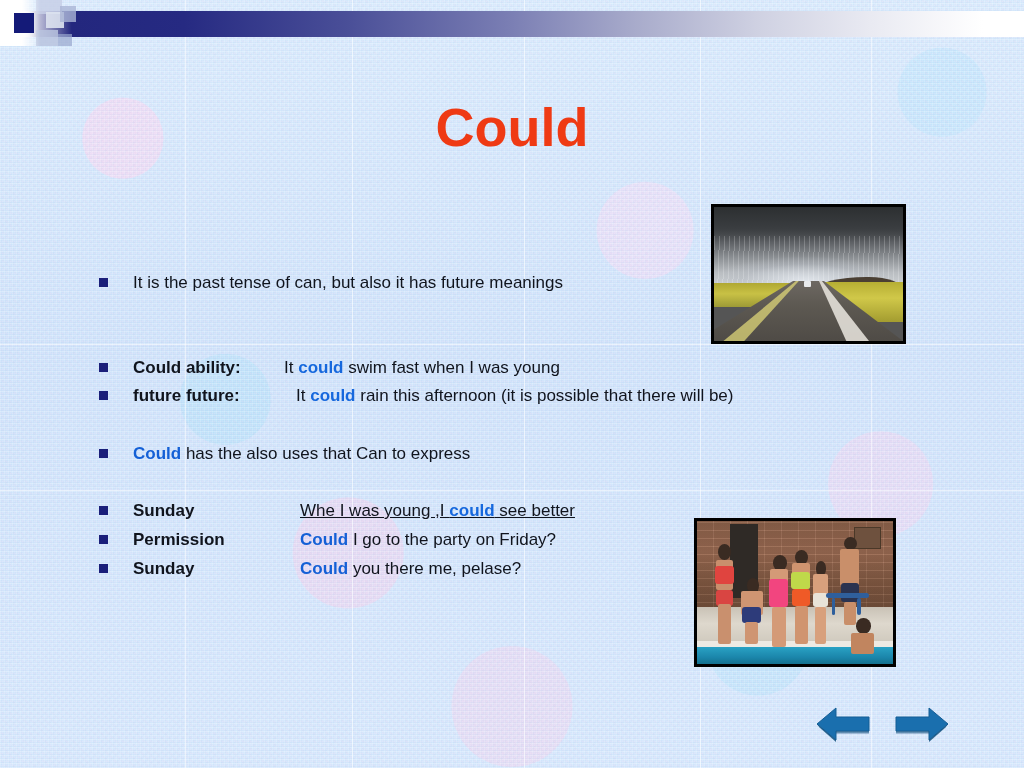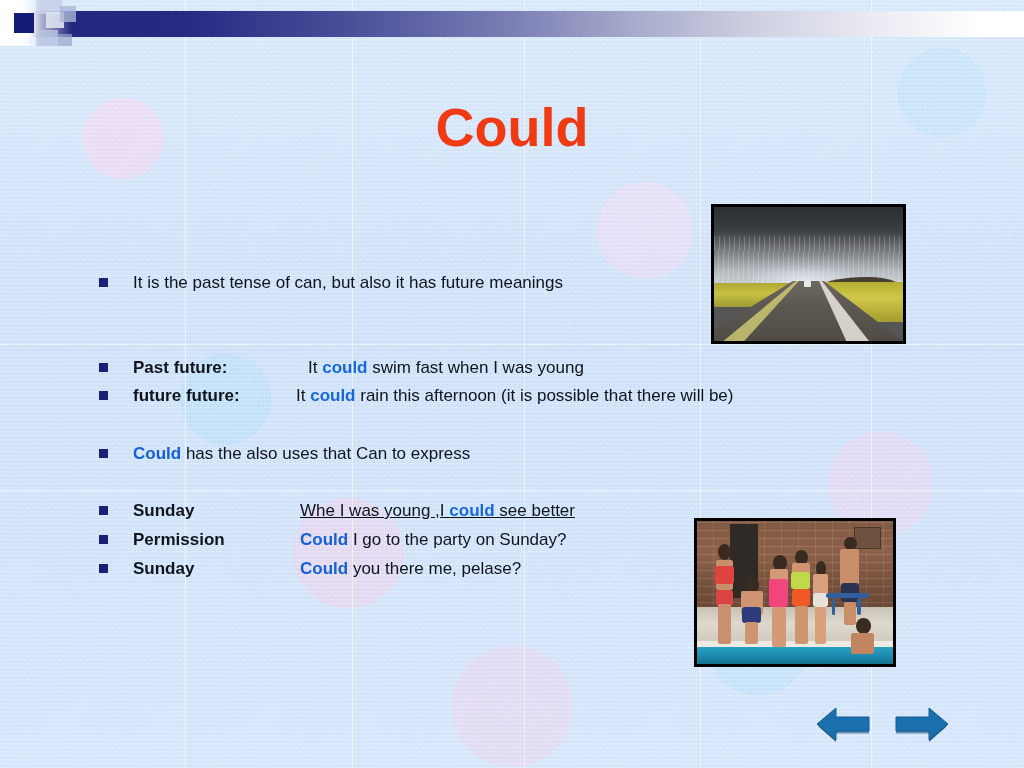--- a/index.html
+++ b/index.html
@@ -337,22 +337,22 @@
 
   <div class="title">Could</div>
 
   <div class="row" style="top:272px;">
     <span class="bullet"></span>
     <span class="rowtext"><span>It is the past tense of can, but also it has future meanings</span></span>
   </div>
 
   <div class="row" style="top:357px;">
     <span class="bullet"></span>
-    <span class="rowtext lbl">Past future:</span>
-    <span class="col2" style="left:308px;"><span>It </span><span class="blue">could</span><span> swim fast when I was young</span></span>
+    <span class="rowtext lbl">Could ability:</span>
+    <span class="col2" style="left:284px;"><span>It </span><span class="blue">could</span><span> swim fast when I was young</span></span>
   </div>
 
   <div class="row" style="top:385px;">
     <span class="bullet"></span>
     <span class="rowtext lbl">future future:</span>
     <span class="col2" style="left:296px;"><span>It </span><span class="blue">could</span><span> rain this afternoon (it is possible that there will be)</span></span>
   </div>
 
   <div class="row" style="top:443px;">
     <span class="bullet"></span>
@@ -361,21 +361,21 @@
 
   <div class="row" style="top:500px;">
     <span class="bullet"></span>
     <span class="rowtext lbl">Sunday</span>
     <span class="col2" style="left:300px;text-decoration:underline;"><span>Whe I was young ,I </span><span class="blue">could</span><span> see better</span></span>
   </div>
 
   <div class="row" style="top:529px;">
     <span class="bullet"></span>
     <span class="rowtext lbl">Permission</span>
-    <span class="col2" style="left:300px;"><span class="blue-strong">Could</span><span> I go to the party on Sunday?</span></span>
+    <span class="col2" style="left:300px;"><span class="blue-strong">Could</span><span> I go to the party on Friday?</span></span>
   </div>
 
   <div class="row" style="top:558px;">
     <span class="bullet"></span>
     <span class="rowtext lbl">Sunday</span>
     <span class="col2" style="left:300px;"><span class="blue-strong">Could</span><span> you there me, pelase?</span></span>
   </div>
 
   <div class="photo photo-storm">
     <div class="storm-sky"></div>

